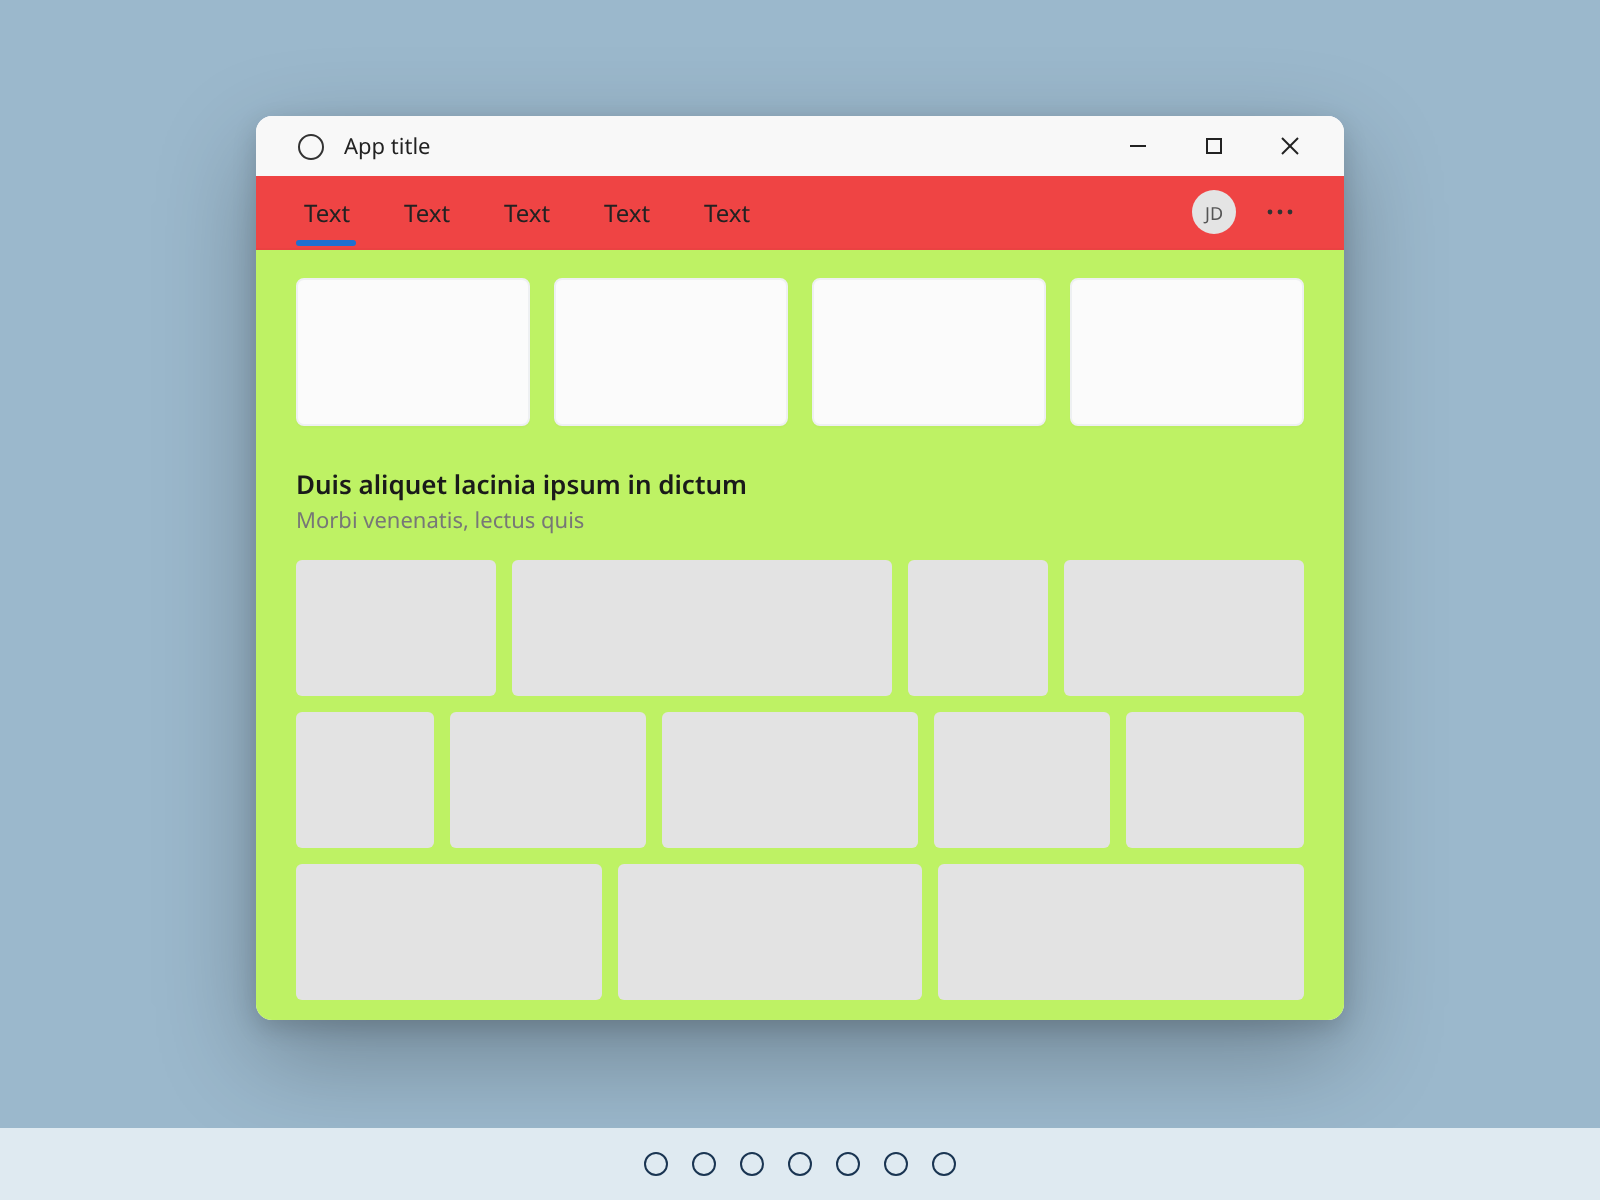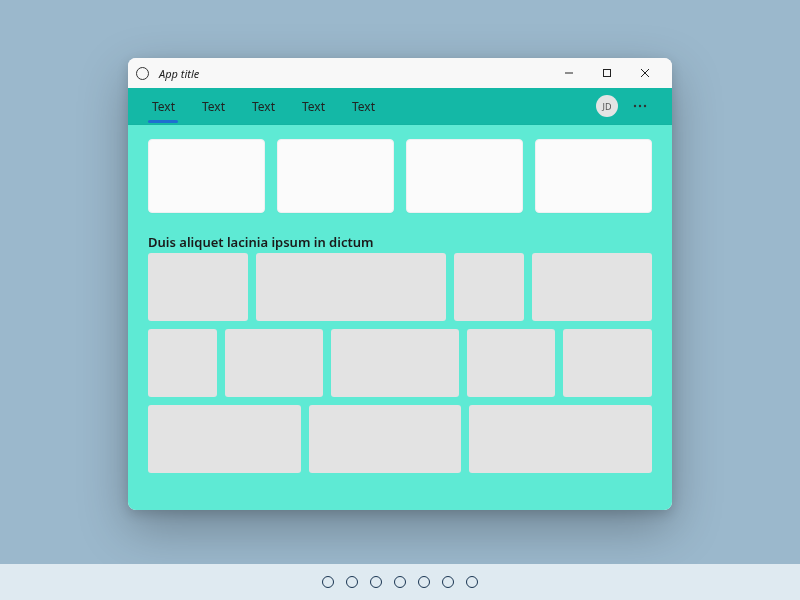--- a/index.html
+++ b/index.html
@@ -34,23 +34,22 @@
     border-radius: 8px;
     box-shadow: 0 18px 50px rgba(0,0,0,0.28), 0 4px 12px rgba(0,0,0,0.15);
     overflow: hidden;
     display: flex;
     flex-direction: column;
   }
   .titlebar {
     height: 30px;
     display: flex;
     align-items: center;
-    padding: 0 8px 0 8px;
+    padding: 0 8px 0 21px;
     background: #f8f8f8;
-    font-style: italic;
   }
   .titlebar .appicon {
     width: 13px; height: 13px;
     border-radius: 50%;
     border: 1.2px solid #333;
     box-sizing: border-box;
     margin-right: 10px;
   }
   .titlebar .title {
     font-size: 11px;
@@ -63,21 +62,21 @@
     display: flex; align-items: center; justify-content: center;
     color: #222;
   }
   .titlebar .ctrl svg { display: block; }
   .tabsrow {
     height: 36px;
     display: flex;
     align-items: center;
     padding: 0 20px;
     gap: 0;
-    background: #14b8a6;
+    background: #ef4444;
     border-bottom: 1px solid rgba(0,0,0,0.02);
   }
   .tabsrow .tab {
     font-size: 12px;
     color: #222;
     position: relative;
     padding: 0 4px;
     width: 42px;
     text-align: left;
   }
@@ -101,21 +100,21 @@
     margin-left: 44px;
   }
   .more {
     width: 24px; height: 24px;
     display: flex; align-items: center; justify-content: center;
     color: #333;
     letter-spacing: 1px;
   }
   .content {
     flex: 1;
-    background: #5eead4;
+    background: #bef264;
     overflow: hidden;
     padding: 14px 20px 0 20px;
     box-sizing: border-box;
   }
   .cards {
     display: flex;
     gap: 12px;
     margin-bottom: 20px;
   }
   .card {
@@ -198,20 +197,21 @@
   </div>
 
   <div class="content">
     <div class="cards" id="cards">
         <div class="card"></div>
         <div class="card"></div>
         <div class="card"></div>
         <div class="card"></div>
       </div>
     <div class="section-title">Duis aliquet lacinia ipsum in dictum</div>
+    <div class="section-sub">Morbi venenatis, lectus quis</div>
     <div class="masonry" id="masonry">
         <div class="mrow">
           <div class="tile" style="flex: 0.208333 1 0px;"></div>
           <div class="tile" style="flex: 0.395833 1 0px;"></div>
           <div class="tile" style="flex: 0.145833 1 0px;"></div>
           <div class="tile" style="flex: 0.25 1 0px;"></div>
         </div>
         <div class="mrow">
           <div class="tile" style="flex: 0.145833 1 0px;"></div>
           <div class="tile" style="flex: 0.208333 1 0px;"></div>

